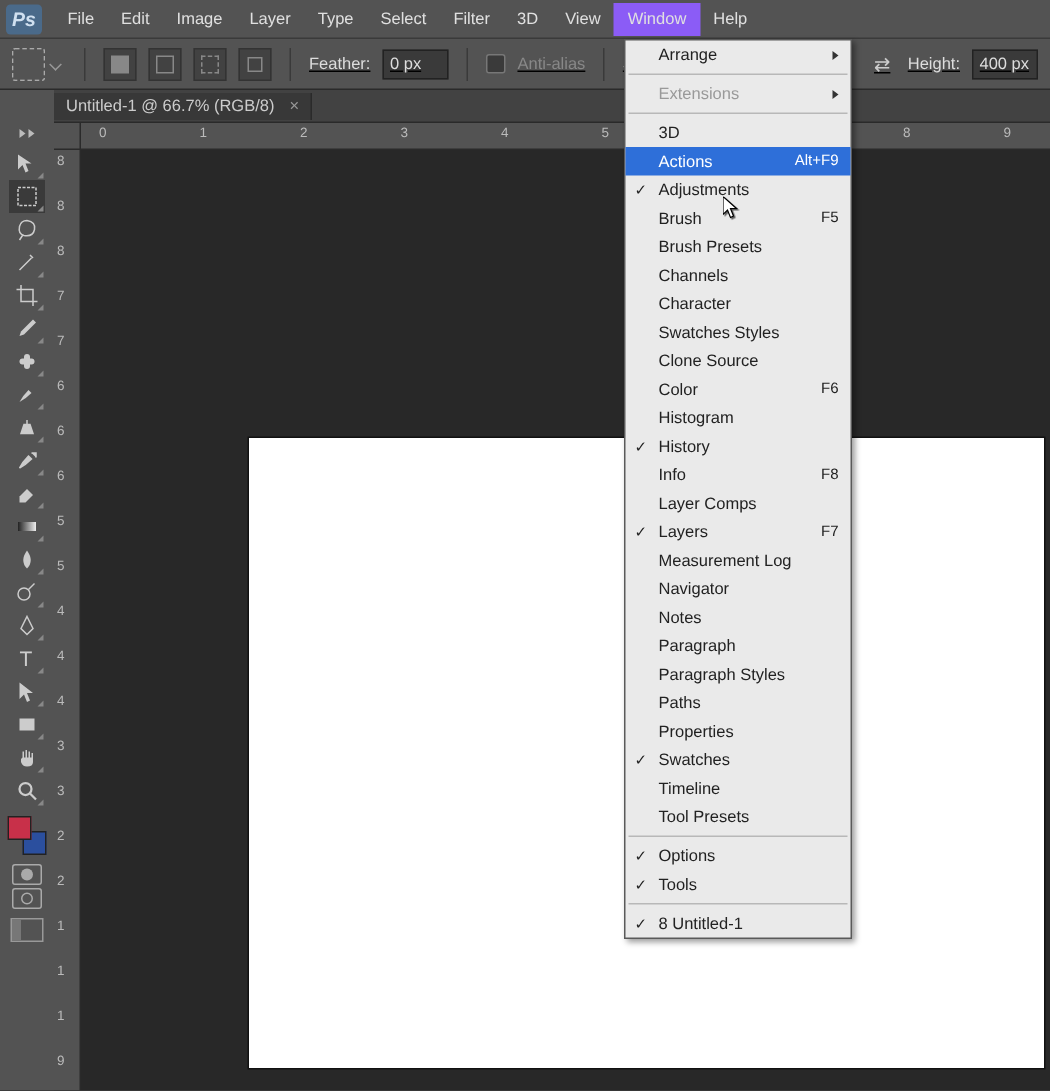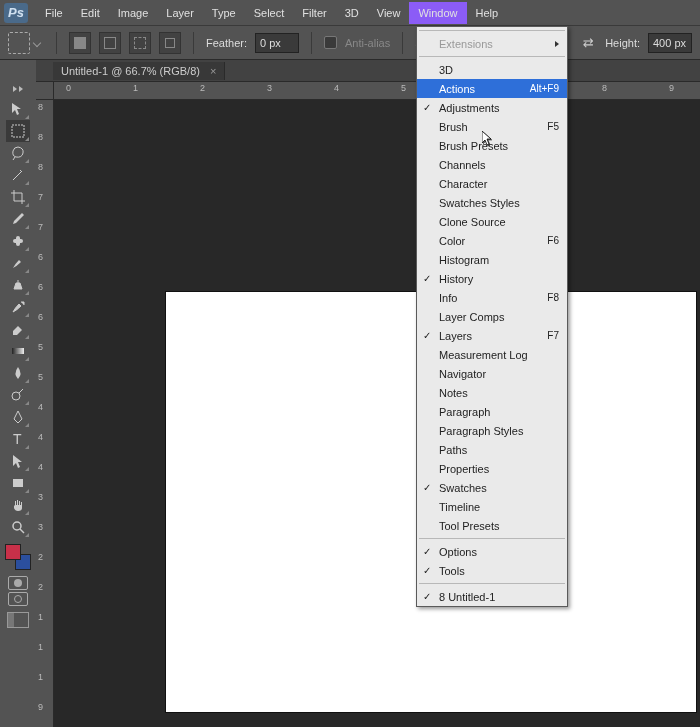--- a/index.html
+++ b/index.html
@@ -5,35 +5,35 @@
 * { margin: 0; padding: 0; box-sizing: border-box; font-family: Tahoma, Arial, sans-serif; }
 body { width: 700px; height: 727px; background: #535353; overflow: hidden; position: relative; }
 
 
 .menubar { height: 26px; background: #535353; display: flex; align-items: center; padding: 0 4px; border-bottom: 1px solid #3a3a3a; }
 .ps-logo { width: 24px; height: 20px; background: #4a6a8a; color: #d0e0f0; font-size: 13px; font-weight: bold; font-style: italic; display: flex; align-items: center; justify-content: center; border-radius: 3px; margin-right: 8px; }
 .menuitem { color: #e0e0e0; font-size: 11px; padding: 5px 9px; cursor: pointer; }
 .menuitem.open { background: #8b5cf6; }
 
 
-.optionsbar { height: 34px; background: #535353; display: flex; align-items: center; padding: 0 8px; border-bottom: 1px solid #2a2a2a; gap: 8px; }
+.optionsbar { height: 34px; background: #535353; display: flex; align-items: center; padding: 0 8px; border-bottom: 1px solid #2a2a2a; gap: 8px; text-decoration: underline; }
 .tool-icon-opts { width: 22px; height: 22px; border: 1px dashed #aaa; border-radius: 2px; }
 .tool-dd { width: 6px; height: 6px; border-left: 1px solid #999; border-bottom: 1px solid #999; transform: rotate(-45deg); margin: 0 4px 0 -4px; }
 .shape-btn { width: 22px; height: 22px; background: #424242; border: 1px solid #333; display: flex; align-items: center; justify-content: center; }
 .shape-btn .sq { width: 12px; height: 12px; background: #888; }
 .shape-btn.alt .sq, .shape-btn.alt .ov { background: transparent; border: 1px solid #888; }
 .sep-v { width: 1px; height: 22px; background: #3a3a3a; margin: 0 4px; }
 .opt-label { color: #ddd; font-size: 11px; }
 .opt-input { width: 44px; height: 20px; background: #3a3a3a; border: 1px solid #222; color: #ddd; font-size: 11px; padding: 0 4px; }
 .checkbox { width: 13px; height: 13px; border: 1px solid #777; background: #3a3a3a; border-radius: 2px; }
 .swap-icon { width: 18px; height: 18px; color: #ccc; display: flex; align-items: center; justify-content: center; font-size: 13px; }
 
 
 .tabrow { position: absolute; top: 60px; left: 36px; height: 22px; display: flex; align-items: center; background: #424242; border-bottom: 1px solid #2a2a2a; width: calc(100% - 36px); }
-.doc-tab { height: 18px; background: #383838; display: flex; align-items: center; padding: 0 8px; color: #ccc; font-size: 11px; border-right: 1px solid #2a2a2a; margin-left: 17px; }
+.doc-tab { height: 18px; background: #383838; display: flex; align-items: center; padding: 0 8px; color: #ccc; font-size: 11px; border-right: 1px solid #2a2a2a; }
 .doc-tab .close { margin-left: 10px; color: #999; font-size: 11px; cursor: pointer; }
 
 
 .toolbox { position: absolute; top: 82px; left: 0; width: 36px; background: #535353; display: flex; flex-direction: column; align-items: center; padding: 2px 0; gap: 2px; }
 .collapse-arrows { width: 30px; height: 10px; display: flex; align-items: center; justify-content: center; gap: 2px; margin-bottom: 2px; }
 .collapse-arrows span { width: 0; height: 0; border-top: 3px solid transparent; border-bottom: 3px solid transparent; border-left: 4px solid #bbb; }
 .tool { width: 24px; height: 22px; display: flex; align-items: center; justify-content: center; position: relative; cursor: pointer; }
 .tool.active { background: #3a3a3a; }
 .tool svg { width: 16px; height: 16px; }
 .tool .corner { position: absolute; right: 1px; bottom: 1px; width: 0; height: 0; border-left: 4px solid transparent; border-bottom: 4px solid #888; }
@@ -311,20 +311,24 @@
       <span class="tick" style="top: 482px;">2</span>
       <span class="tick" style="top: 512px;">1</span>
       <span class="tick" style="top: 542px;">1</span>
       <span class="tick" style="top: 572px;">1</span>
       <span class="tick" style="top: 602px;">9</span>
     </div>
   <div class="doc-canvas"></div>
 </div>
 
 <div class="dropdown" id="dropdown">
+    <div class="dd-item">
+      <span>Arrange</span>
+      <span class="arrow"></span>
+    </div>
     <div class="dd-sep"></div>
     <div class="dd-item disabled">
       <span>Extensions</span>
       <span class="arrow"></span>
     </div>
     <div class="dd-sep"></div>
     <div class="dd-item">
       <span>3D</span>
     </div>
     <div class="dd-item hl">

